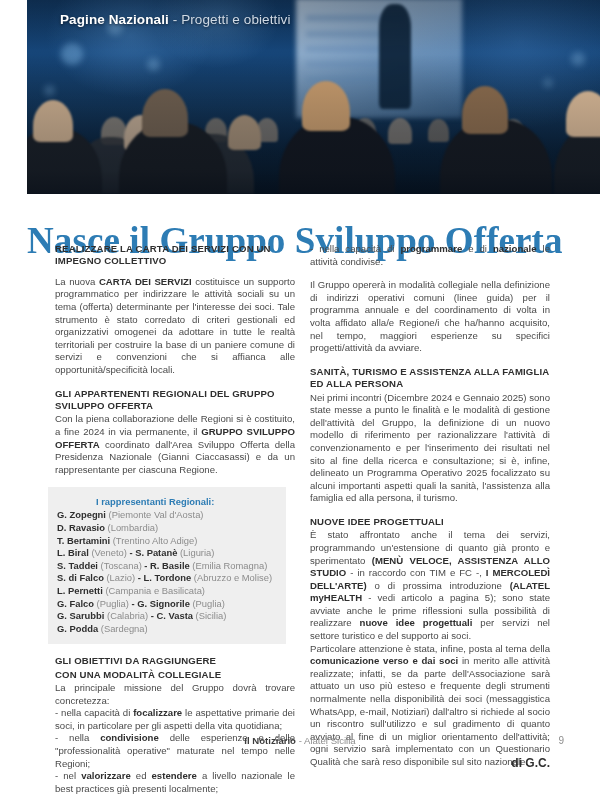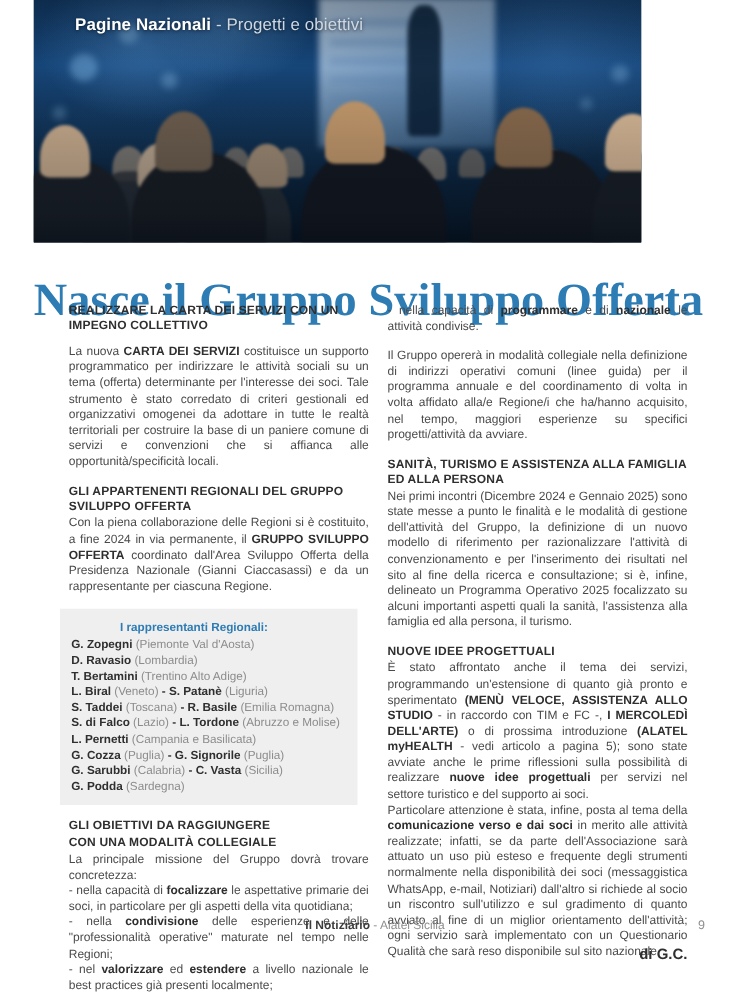--- a/index.html
+++ b/index.html
@@ -14,21 +14,21 @@
     overflow: hidden;
     font-family: "Liberation Sans", sans-serif;
     color: #3a3a3a;
   }
 
   
   #hero {
     position: absolute;
     left: 27px;
     top: 0;
-    width: 486px;
+    width: 573px;
     height: 194px;
     overflow: hidden;
     background: #0d2033;
   }
   .hero-bg {
     position: absolute;
     inset: 0;
     background:
       radial-gradient(ellipse 120px 90px at 18% 18%, rgba(90,150,210,.42), rgba(0,0,0,0) 70%),
       radial-gradient(ellipse 90px 70px at 33% 10%, rgba(120,175,225,.30), rgba(0,0,0,0) 70%),
@@ -270,21 +270,21 @@
   <div id="reps-box">
     <div id="reps-title">I rappresentanti Regionali:</div>
     <div id="reps-list">
         <div class="rep-line"><b>G. Zopegni</b> (Piemonte Val d'Aosta)</div>
         <div class="rep-line"><b>D. Ravasio</b> (Lombardia)</div>
         <div class="rep-line"><b>T. Bertamini</b> (Trentino Alto Adige)</div>
         <div class="rep-line"><b>L. Biral</b> (Veneto)<span class="sep"> - </span><b>S. Patanè</b> (Liguria)</div>
         <div class="rep-line"><b>S. Taddei</b> (Toscana)<span class="sep"> - </span><b>R. Basile</b> (Emilia Romagna)</div>
         <div class="rep-line"><b>S. di Falco</b> (Lazio)<span class="sep"> - </span><b>L. Tordone</b> (Abruzzo e Molise)</div>
         <div class="rep-line"><b>L. Pernetti</b> (Campania e Basilicata)</div>
-        <div class="rep-line"><b>G. Cozza</b> (Puglia)<span class="sep"> - </span><b>G. Signorile</b> (Puglia)</div>
+        <div class="rep-line"><b>G. Falco</b> (Puglia)<span class="sep"> - </span><b>G. Signorile</b> (Puglia)</div>
         <div class="rep-line"><b>G. Sarubbi</b> (Calabria)<span class="sep"> - </span><b>C. Vasta</b> (Sicilia)</div>
         <div class="rep-line"><b>G. Podda</b> (Sardegna)</div>
       </div>
   </div>
 
   <div class="gap-md"></div>
 
   <div class="sec-head">GLI OBIETTIVI DA RAGGIUNGERE</div>
   <div class="sec-head">CON UNA MODALITÀ COLLEGIALE</div>
   <p class="body">La principale missione del Gruppo dovrà trovare concretezza:<br>- nella capacità di <b>focalizzare</b> le aspettative primarie dei soci, in particolare per gli aspetti della vita quotidiana;<br>- nella <b>condivisione</b> delle esperienze e delle "professionalità operative" maturate nel tempo nelle Regioni;<br>- nel <b>valorizzare</b> ed <b>estendere</b> a livello nazionale le best practices già presenti localmente;</p>

